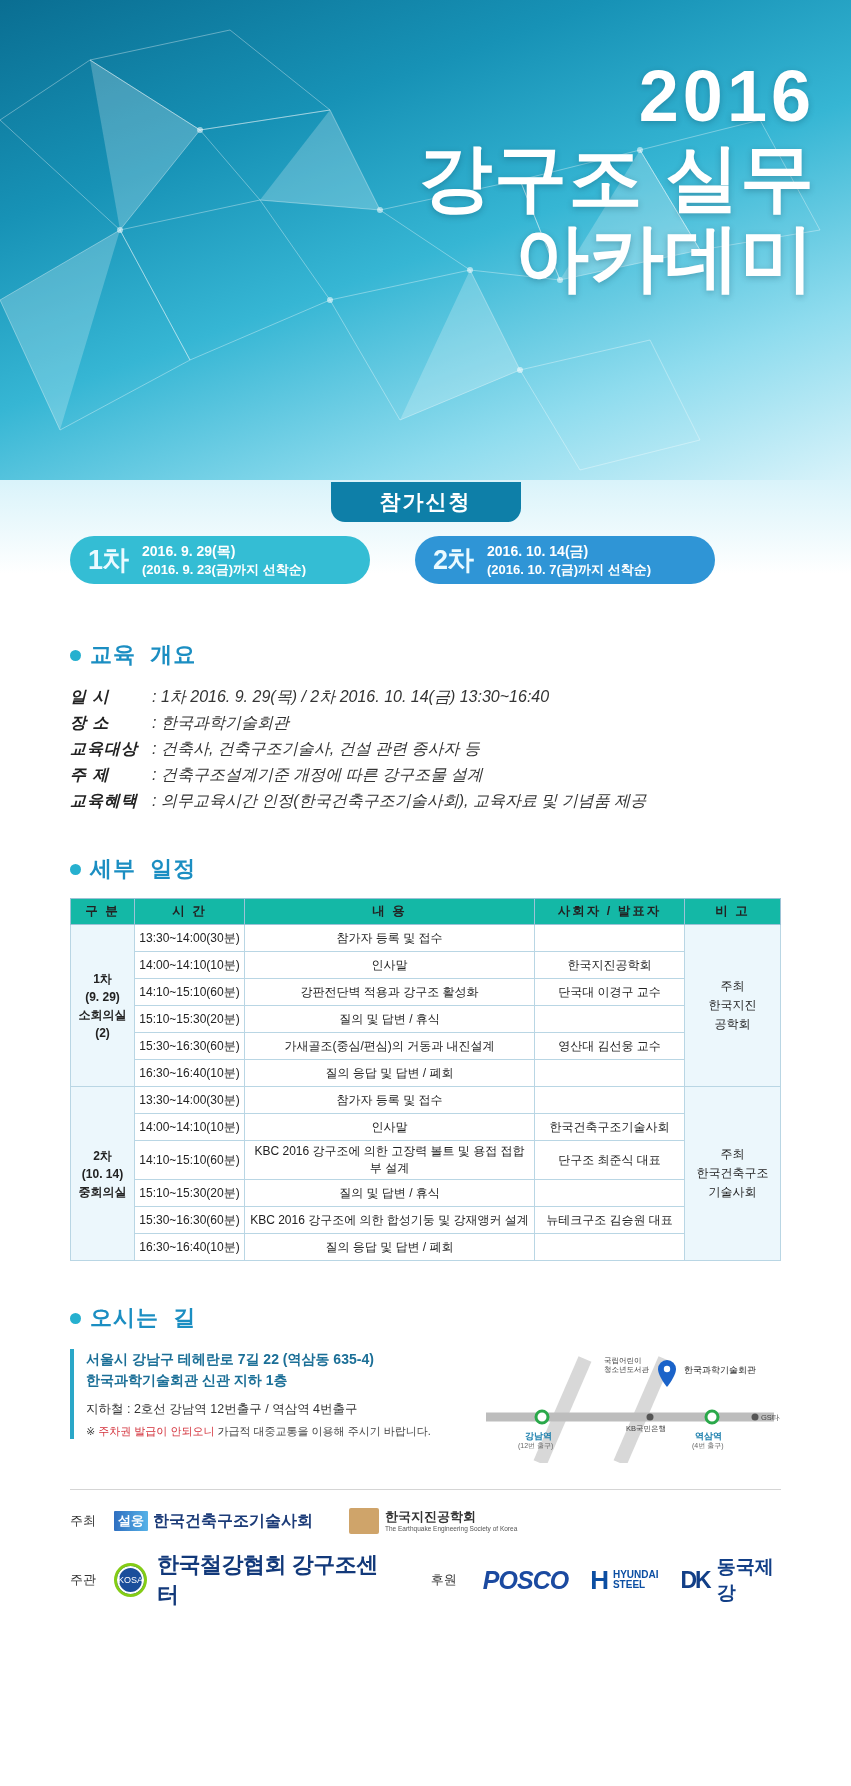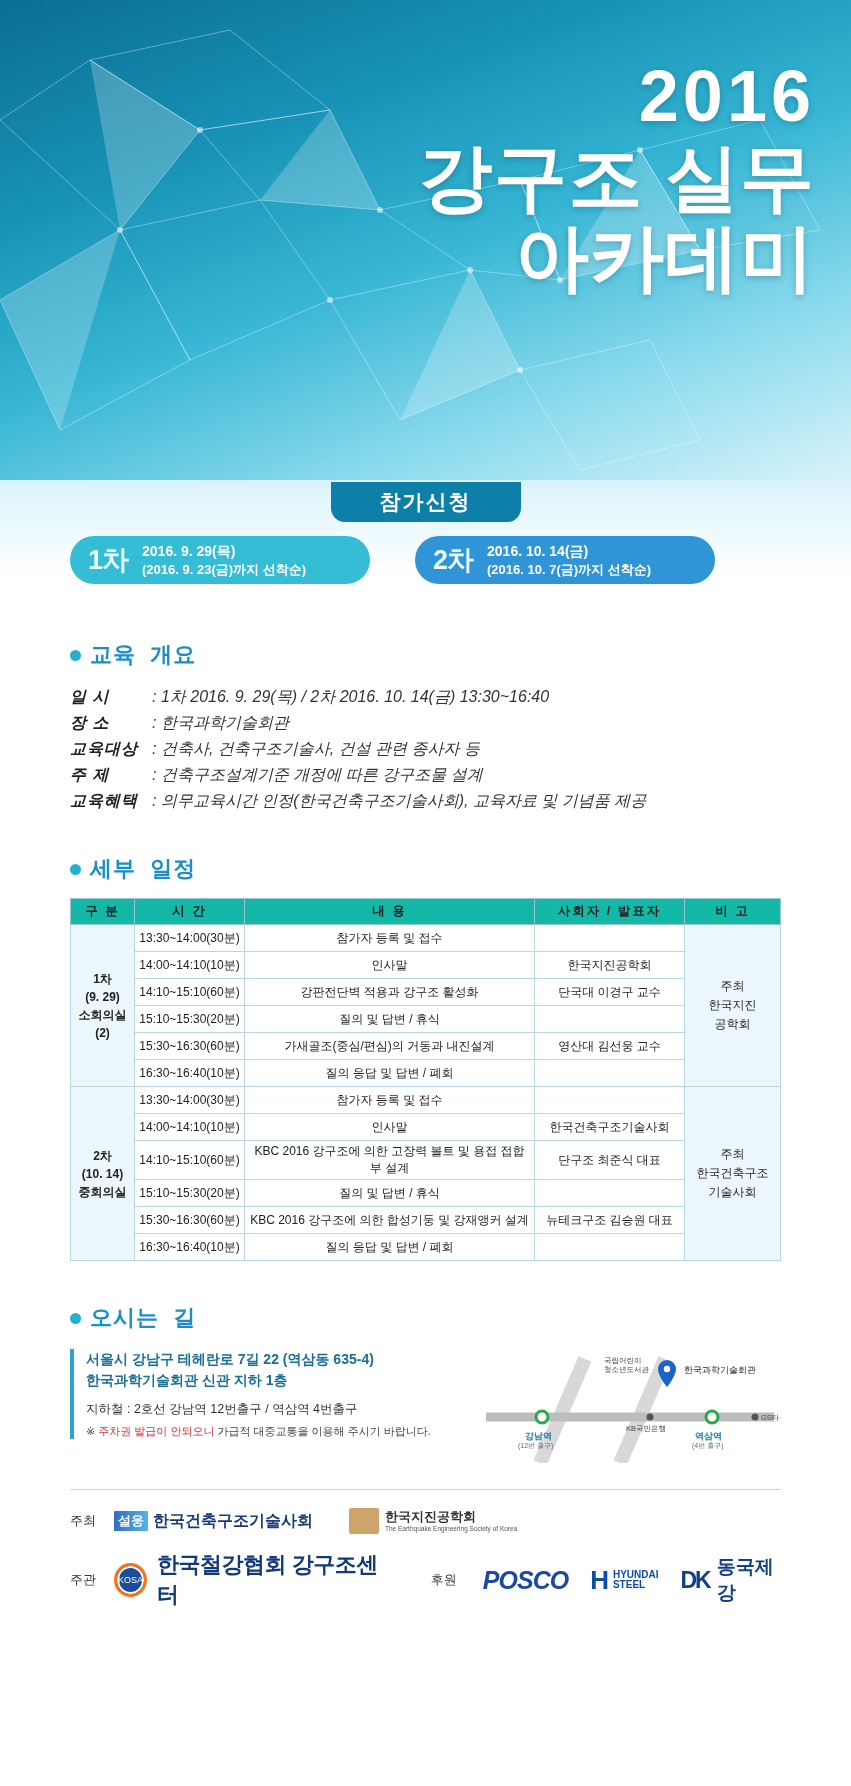--- a/index.html
+++ b/index.html
@@ -179,21 +179,21 @@
   .logo-k2 .seal {
     width:30px; height:26px; background:#cfa46a; border-radius:2px;
   }
   .logo-k2 .txt { font-size: 13px; font-weight:bold; color:#333; line-height:1.15;}
   .logo-k2 .txt small { display:block; font-size:6.5px; font-weight:normal; color:#555; }
   .logo-ksa { display:flex; align-items:center; gap:10px; }
   .logo-ksa .emblem {
     width: 34px; height:34px; border-radius:50%;
     background:#1a4e9b; color:#fff; font-size:9px;
     display:flex; align-items:center; justify-content:center;
-    border: 3px solid #f97316;
+    border: 3px solid #84cc16;
     box-shadow: inset 0 0 0 2px #fff;
   }
   .logo-ksa .name { font-size: 22px; font-weight:bold; color:#12397a; letter-spacing:-0.5px;}
   .posco { font-size: 25px; font-weight: bold; color:#1b4aa0; letter-spacing:-1px; font-style: italic;}
   .hyundai { display:flex; align-items:center; gap:4px; }
   .hyundai .h { font-size:26px; font-weight:bold; color:#0b4ea2;}
   .hyundai .t { font-size:10px; font-weight:bold; color:#0b4ea2; line-height:1.05;}
   .dongkuk { display:flex; align-items:center; gap:7px; }
   .dongkuk .dk { font-size:23px; font-weight:bold; color:#123f87; letter-spacing:-2px;}
   .dongkuk .nm { font-size:19px; font-weight:bold; color:#123f87; }

